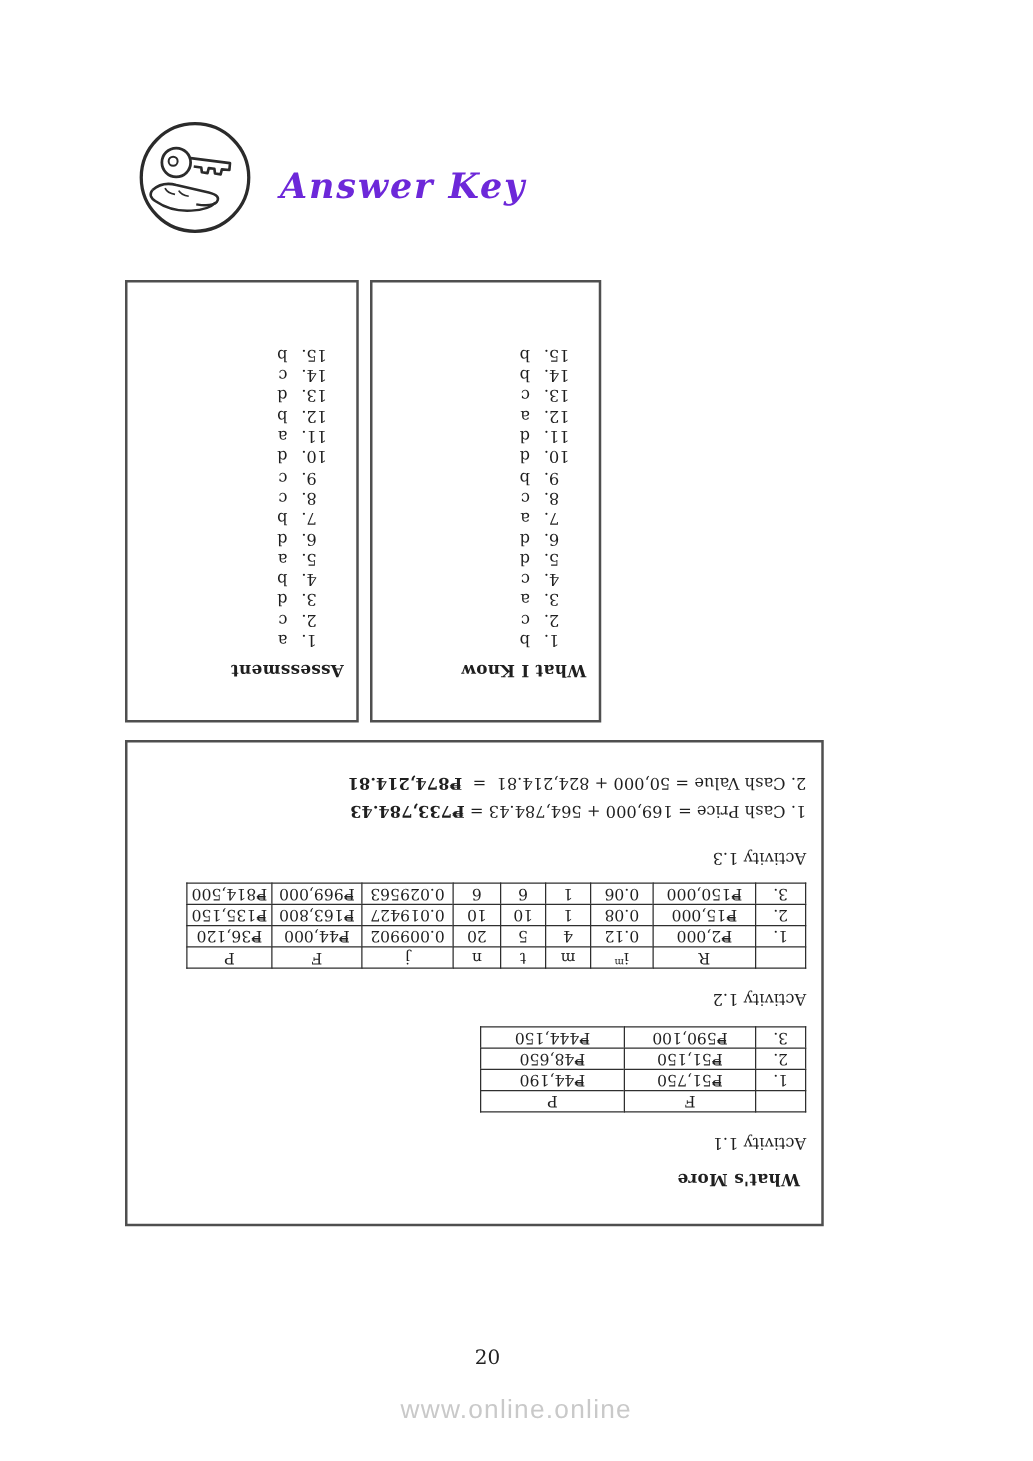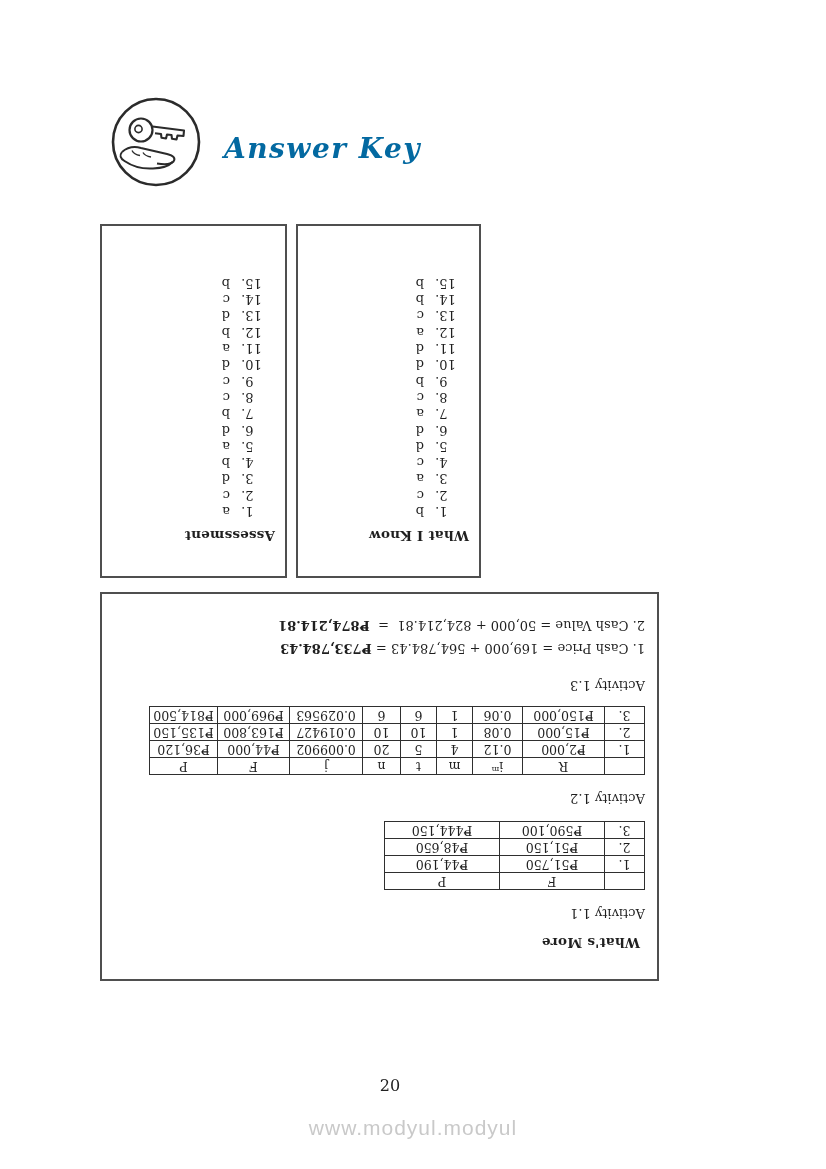--- a/index.html
+++ b/index.html
@@ -5,21 +5,21 @@
   html,body{margin:0;padding:0;}
   body{
     width:826px;height:1169px;position:relative;background:#ffffff;
     font-family:"DejaVu Serif","Liberation Serif",serif;color:#1f1f1f;
     overflow:hidden;
   }
   
   .hdr-icon{position:absolute;left:110px;top:96px;width:92px;height:92px;}
   .hdr-title{
     position:absolute;left:224px;top:132px;
-    font-size:28px;font-weight:bold;font-style:italic;letter-spacing:1.5px;color:#0369a1;
+    font-size:28px;font-weight:bold;font-style:italic;letter-spacing:1.5px;color:#6d28d9;
   }
   
   .abox{position:absolute;border:2px solid #4f4f4f;background:#fff;}
   #box-assessment{left:100px;top:224px;width:183px;height:350px;}
   #box-whatiknow{left:296px;top:224px;width:181px;height:350px;}
   #box-whatsmore{left:100px;top:592px;width:555px;height:385px;}
   .flip{position:absolute;left:0;top:0;right:0;bottom:0;transform:rotate(180deg);}
   .abox-inner{padding:32px 6px 0 10px;}
   .abox-title{font-size:13.5px;font-weight:bold;letter-spacing:.2px;}
   .ans-list{margin-top:9px;padding-left:8px;}
@@ -220,13 +220,13 @@
         </table>
 
       <div class="act-label" id="act-13">Activity 1.3</div>
       <div class="eq" id="eq-1"><span>1. Cash Price = 169,000 + 564,784.43 = </span><span class="b">₱733,784.43</span></div>
       <div class="eq" id="eq-2"><span>2. Cash Value = 50,000 + 824,214.81  =  </span><span class="b">₱874,214.81</span></div>
     </div>
   </div>
 </div>
 
 <div class="page-num">20</div>
-<div class="watermark">www.modyul.modyul</div>
+<div class="watermark">www.online.online</div>
 
 </body></html>

